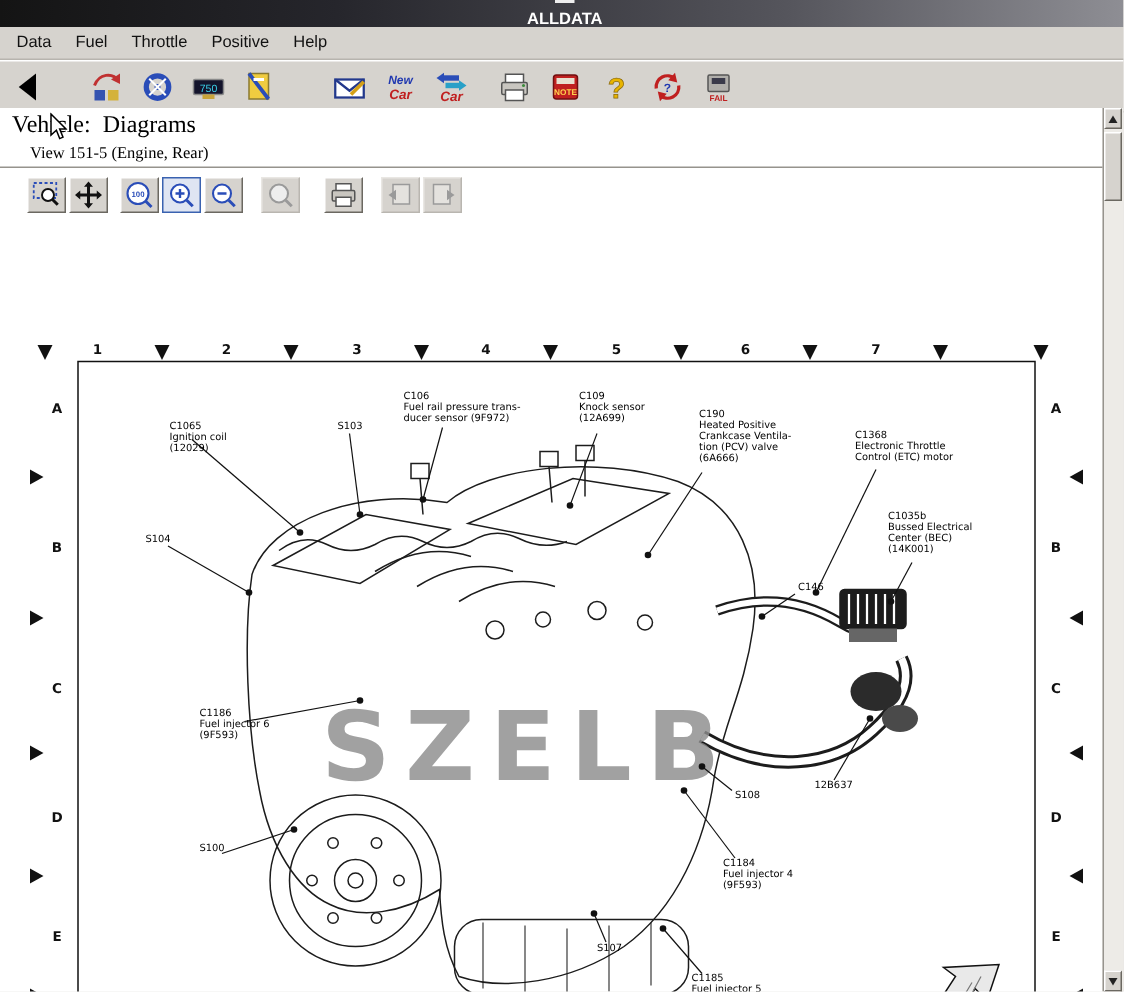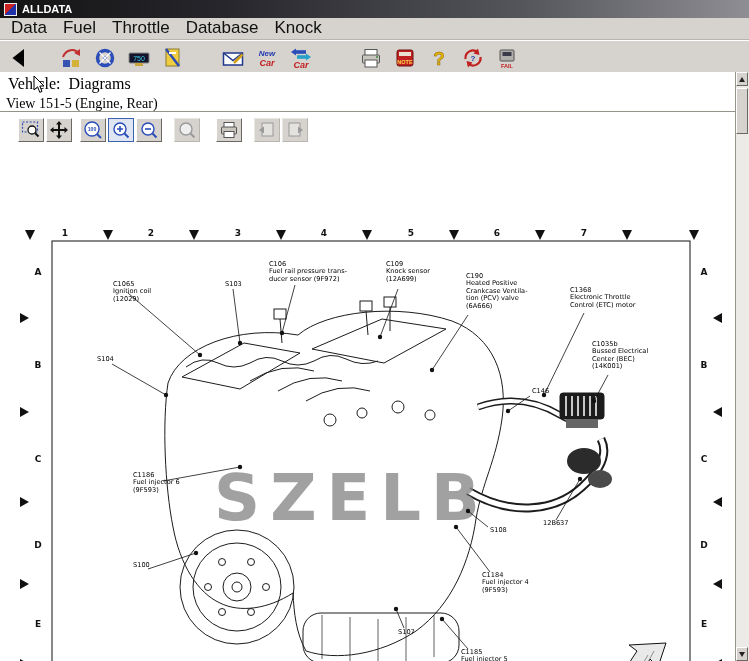--- a/index.html
+++ b/index.html
@@ -7,52 +7,52 @@
     width:749px; height:661px; overflow:hidden; position:relative;
     background:#d6d3ce; font-family:"Liberation Sans", sans-serif;
     -webkit-font-smoothing:antialiased;
   }
   .window { width:749px; height:661px; position:relative; overflow:hidden; }
 
   
   .titlebar {
     height:18px; display:flex; align-items:center; gap:5px; padding-left:4px;
     background:linear-gradient(90deg,#141414 0%,#26262c 30%,#55555c 70%,#8e8e94 100%);
-    color:#fff; font-size:11px; font-weight:bold;
+    color:#fff; font-size:11px; font-weight:bold;flex-direction:column;
   }
   .app-icon { width:11px; height:11px; display:inline-block;
     background:linear-gradient(135deg,#c22 0 50%, #23a 50% 100%); border:1px solid #eee; }
 
   
   .menubar {
     height:21px; background:#d6d3ce; display:flex; align-items:center;
-    font-size:17px; color:#111; border-bottom:1px solid #b7b4ae; padding-left:3px;
+    font-size:11px; color:#111; border-bottom:1px solid #b7b4ae; padding-left:3px;
   }
   .menu-item { padding:2px 8px 3px 8px; cursor:default; }
 
   
   .toolbar {
     height:33px; background:#d6d3ce; display:flex; align-items:center;
     border-top:1px solid #fff; border-bottom:1px solid #96938d;
   }
   .tb-btn { width:26px; height:26px; padding:1px; background:none; border:none; display:flex;
     align-items:center; justify-content:center; }
   .tb-btn svg { width:24px; height:24px; }
   .tb-btn.back { margin:0 26px 0 6px; }
   .tb-group { display:flex; gap:8px; }
   .tb-group.g1 { margin-right:34px; }
-  .tb-group.g2 { margin-right:44px; }
+  .tb-group.g2 { margin-right:16px; }
 
   
   .main { position:absolute; top:72px; left:0; width:736px; bottom:0; background:#fff; }
   .heading-row { height:20px; padding:3px 0 0 8px; position:relative; }
   .heading { font-family:"Liberation Serif", serif; font-size:16px; color:#000; white-space:pre; }
   .cursor { position:absolute; left:33px; top:3px; }
-  .subheading { font-family:"Liberation Serif", serif; font-size:14px; color:#000;
-    padding:1px 0 3px 6px; height:12px; }
+  .subheading { font-family:"Liberation Serif", serif; font-size:11px; color:#000;
+    padding:1px 0 3px 20px; height:12px; }
   .divider { height:2px; border-top:1px solid #96938d; border-bottom:1px solid #fff; }
 
   
   .zoombar { height:30px; display:flex; align-items:center; padding-left:18px; background:#fff; }
   .zbtn { width:26px; height:24px; margin-right:2px; padding:1px; background:#d6d3ce;
     border:1px solid; border-color:#fff #6b6861 #6b6861 #fff;
     display:flex; align-items:center; justify-content:center; }
   .zbtn svg { width:20px; height:20px; }
   .zbtn.active { border-color:#3a62b0; background:#dfe5f2; }
   .zbtn.disabled { border-color:#e9e7e3 #b9b6b0 #b9b6b0 #e9e7e3; }
@@ -87,22 +87,22 @@
 
   <div class="titlebar">
     <span class="app-icon"></span>
     <span>ALLDATA</span>
   </div>
 
   <div class="menubar">
       <span class="menu-item">Data</span>
       <span class="menu-item">Fuel</span>
       <span class="menu-item">Throttle</span>
-      <span class="menu-item">Database</span>
-      <span class="menu-item">Knock</span>
+      <span class="menu-item">Positive</span>
+      <span class="menu-item">Help</span>
     </div>
 
   <div class="toolbar">
     <button class="tb-btn back">
       <svg viewBox="0 0 24 24">
           <polygon points="17,3 5.5,12 17,21" fill="#000"></polygon>
         </svg>
     </button>
 
     <div class="tb-group g1">

